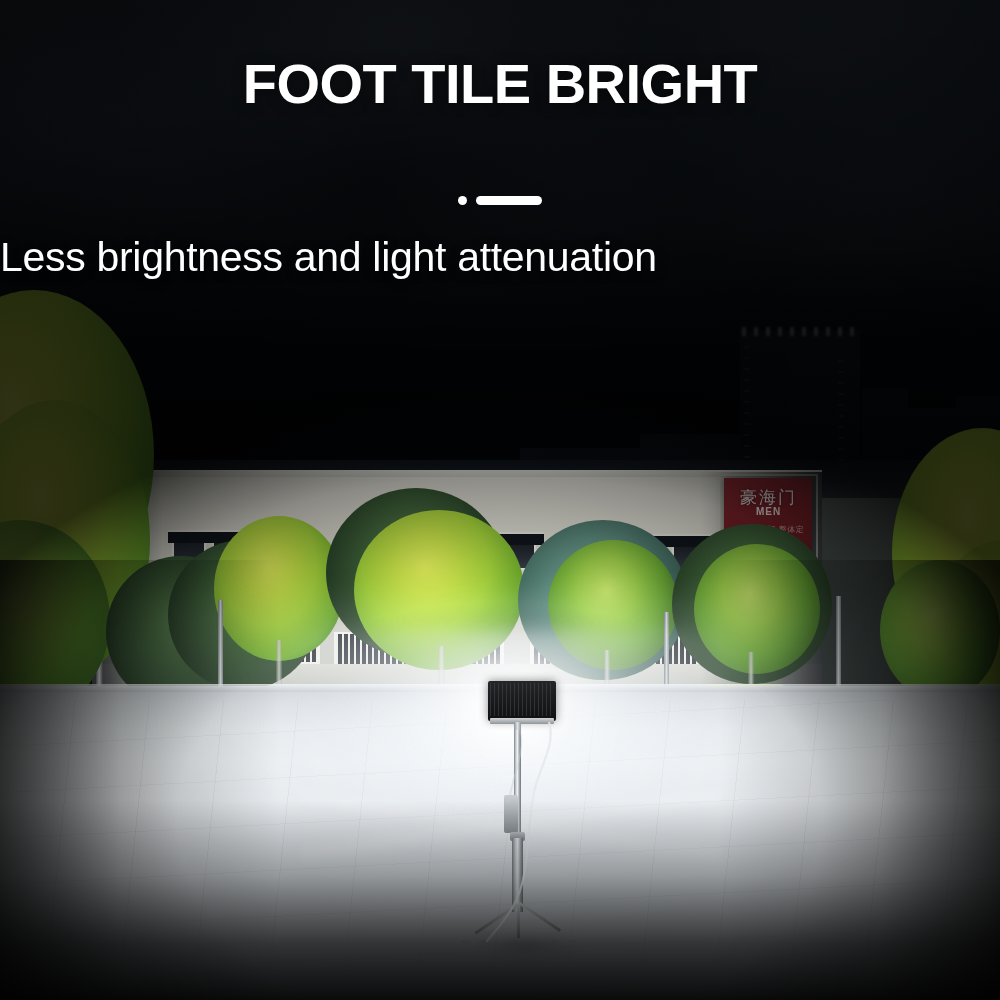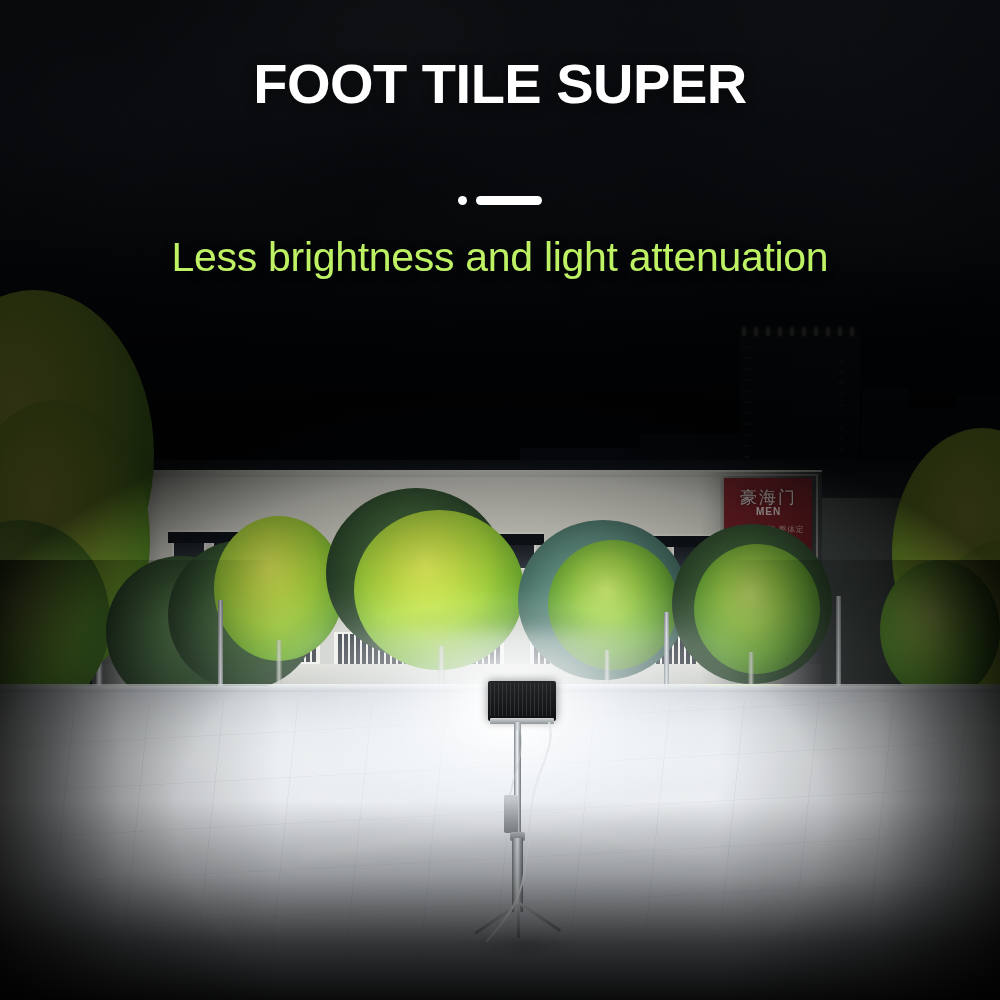--- a/index.html
+++ b/index.html
@@ -431,22 +431,21 @@
     width: 9px; height: 9px; border-radius: 50%;
     background: #ffffff;
   }
   .divider-bar {
     width: 66px; height: 9px; border-radius: 5px;
     background: #ffffff;
   }
   .subhead {
     position: absolute;
     left: 0; top: 234px; width: 1000px;
-    text-align: center;
-    color: #bef264;
+    color: #ffffff;
     font-size: 41px;
     font-weight: normal;
     letter-spacing: -0.3px;
     text-shadow: 0 2px 12px rgba(0,0,0,0.45);
   }
 </style>
 </head>
 <body>
 
 <div id="poster">
@@ -587,21 +586,21 @@
   <svg class="fl-cable" viewBox="0 0 1000 1000">
     <path d="M549,722 C556,744 540,766 534,792 C528,820 530,852 522,884 C516,908 500,926 486,942" stroke="rgba(228,232,235,0.85)" stroke-width="2.2" fill="none"></path>
     <path d="M520,730 C526,752 512,778 508,804" stroke="rgba(200,206,210,0.45)" stroke-width="1.6" fill="none"></path>
   </svg>
 
   <div class="vignette"></div>
   <div class="vignette-sides"></div>
   <div class="vignette-bottom"></div>
 
   <div class="headline">
-    <span class="headline-l1">FOOT TILE SUPER</span>
+    <span class="headline-l1">FOOT TILE BRIGHT</span>
   </div>
 
   <div class="divider">
     <span class="divider-dot"></span>
     <span class="divider-bar"></span>
   </div>
 
   <div class="subhead">Less brightness and light attenuation</div>
 
 </div>

